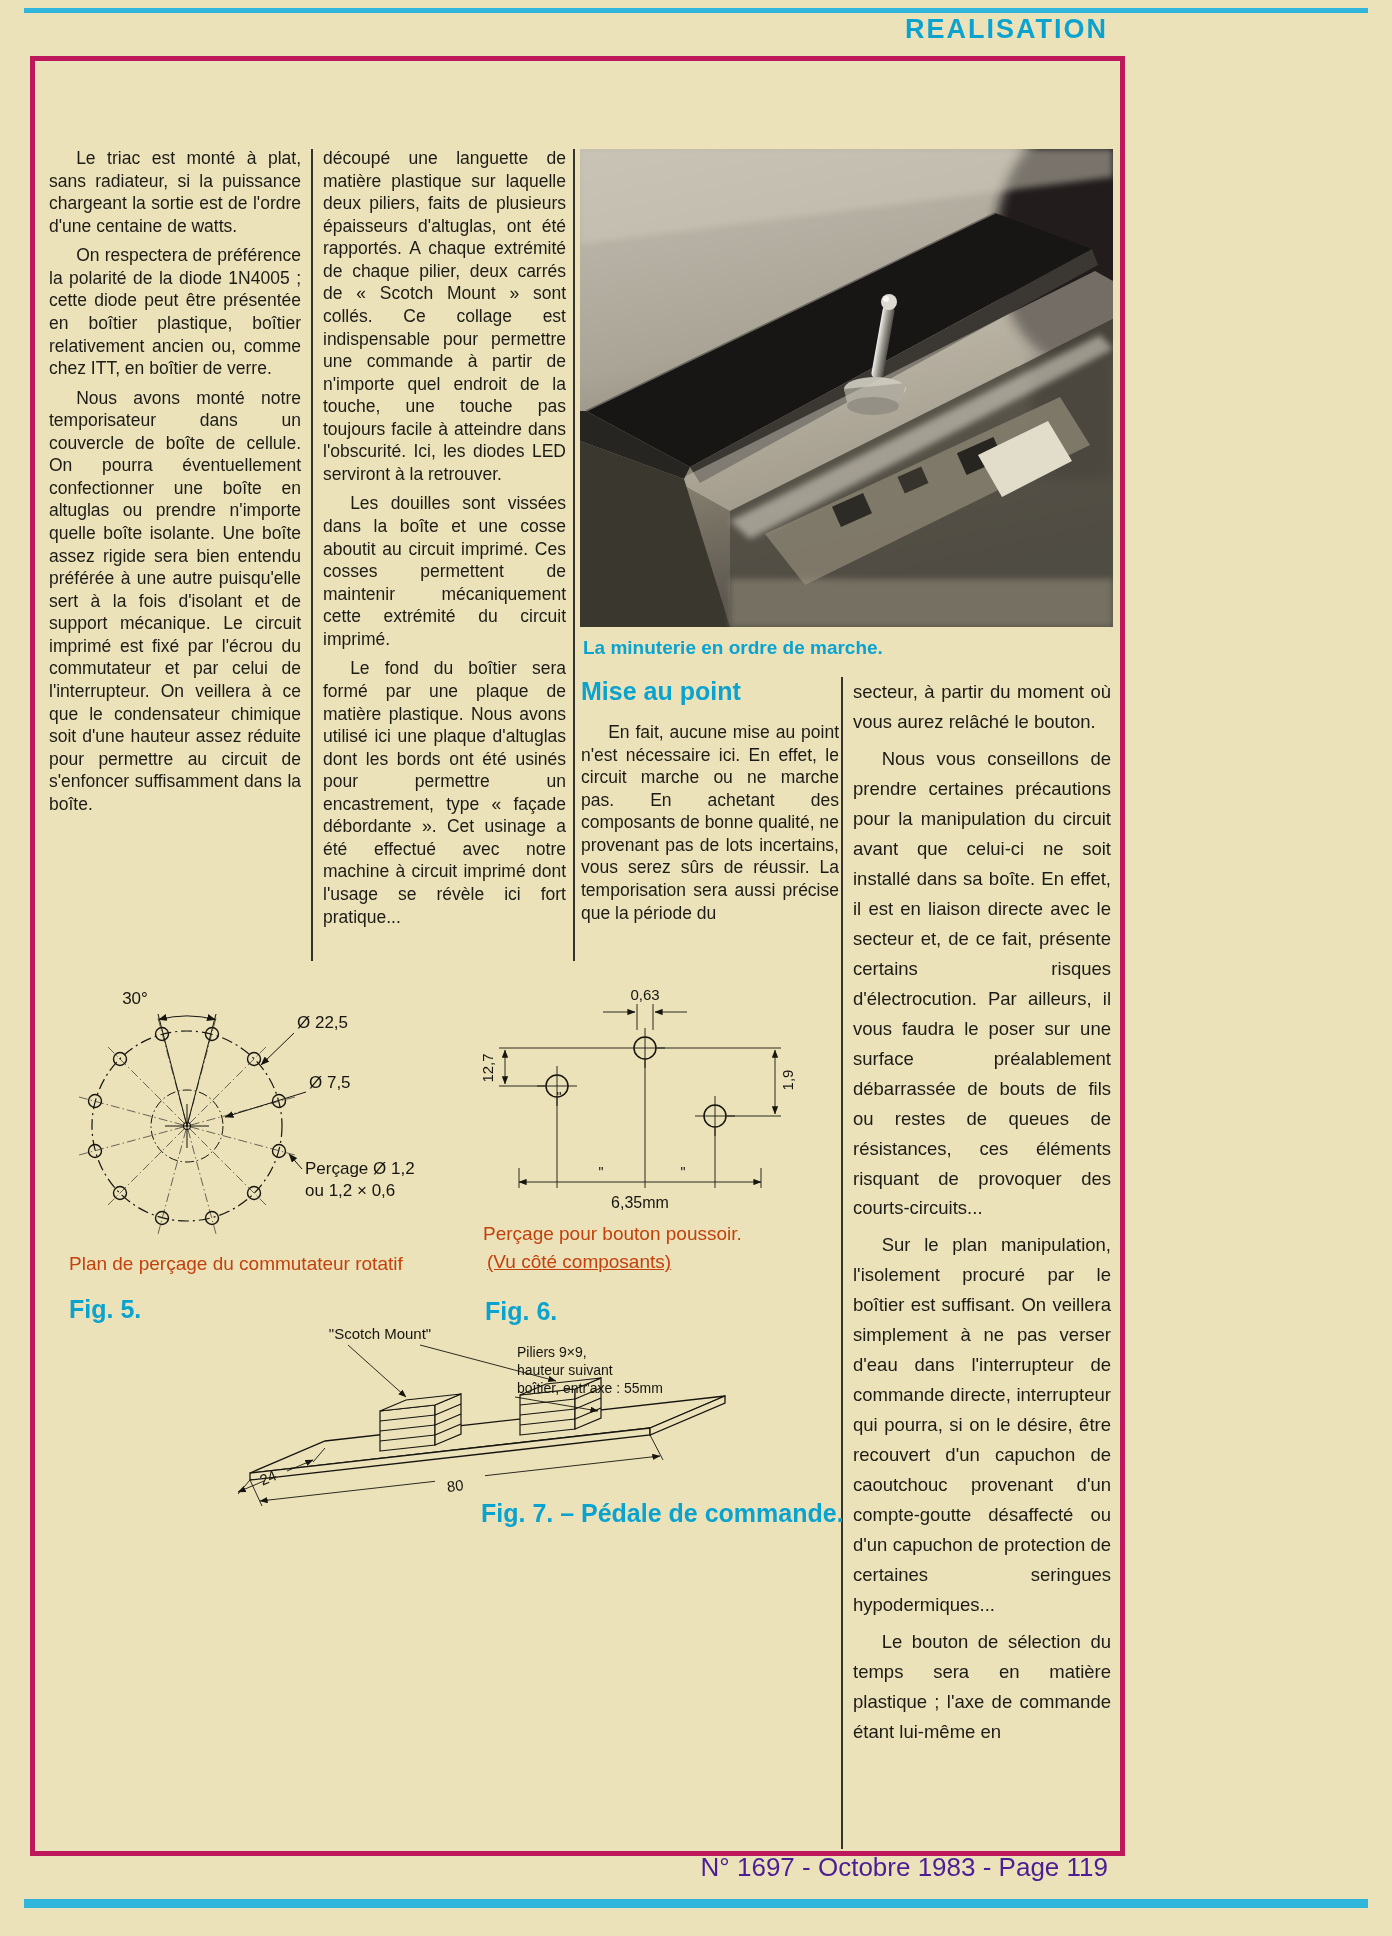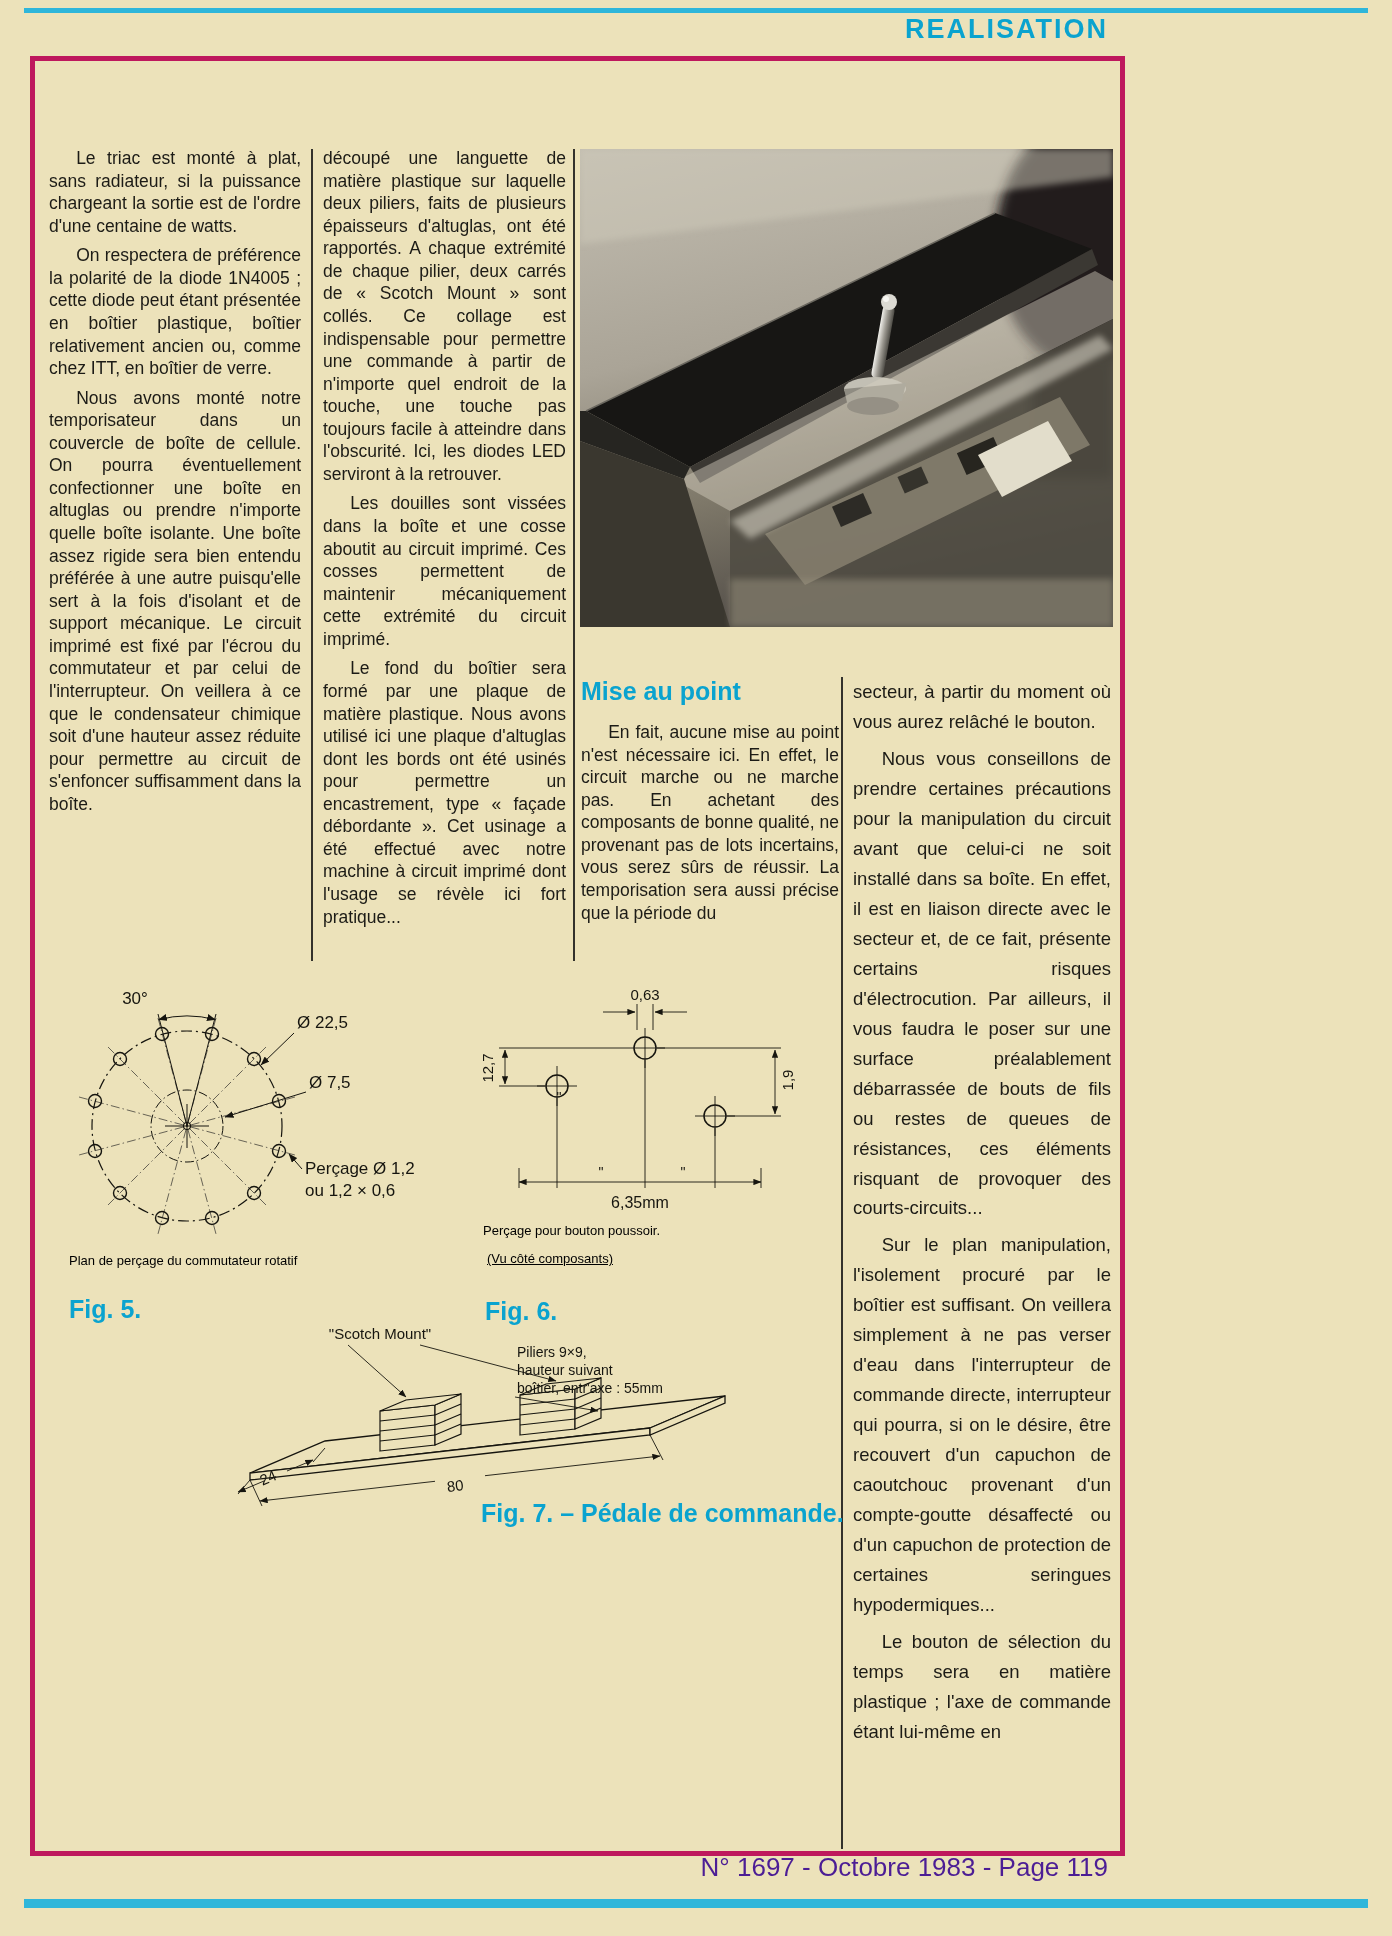--- a/index.html
+++ b/index.html
@@ -23,21 +23,21 @@
   .vr1{left:276px;top:88px;height:812px;}
   .vr2{left:538px;top:88px;height:812px;}
   .vr3{left:806px;top:616px;height:1172px;}
   .photo-svg{position:absolute;left:545px;top:88px;width:533px;height:478px;display:block;}
   .photo-caption{position:absolute;left:548px;top:576px;width:525px;color:#0aa3cf;
         font-weight:bold;font-size:19px;}
   .mise-heading{position:absolute;left:546px;top:616px;color:#0aa3cf;font-weight:bold;font-size:25px;}
   .fig5-svg{position:absolute;left:12px;top:917px;width:380px;height:272px;}
   .fig6-svg{position:absolute;left:440px;top:925px;width:330px;height:230px;}
   .fig7-svg{position:absolute;left:195px;top:1262px;width:545px;height:185px;}
-  .fig-caption{position:absolute;font-size:13px;color:#000000;}
+  .fig-caption{position:absolute;font-size:19px;color:#c2410c;}
   .cap5{left:34px;top:1192px;width:366px;}
   .cap6a{left:448px;top:1162px;width:330px;}
   .cap6b{left:452px;top:1190px;width:330px;text-decoration:underline;}
   .fig-tag{position:absolute;color:#0aa3cf;font-weight:bold;font-size:25px;}
   .tag5{left:34px;top:1234px;}
   .tag6{left:450px;top:1236px;}
   .tag7{left:446px;top:1438px;text-align:center;}
   .footer-line{position:absolute;top:1852px;right:284px;font-weight:normal;font-size:26px;color:#4c1d95;}
   svg text{font-family:"Liberation Sans",sans-serif;fill:#16150f;}
 </style>
@@ -46,21 +46,21 @@
 
 <div class="page">
 
   <div class="accent-bar bar-top"></div>
   <div class="header-title">REALISATION</div>
 
   <div class="main-box">
 
     <div class="col col1">
       <p>Le triac est monté à plat, sans radiateur, si la puissance chargeant la sortie est de l'ordre d'une centaine de watts.</p>
-      <p>On respectera de préférence la polarité de la diode 1N4005 ; cette diode peut étant présentée en boîtier plastique, boîtier relativement ancien ou, comme chez ITT, en boîtier de verre.</p>
+      <p>On respectera de préférence la polarité de la diode 1N4005 ; cette diode peut être présentée en boîtier plastique, boîtier relativement ancien ou, comme chez ITT, en boîtier de verre.</p>
       <p>Nous avons monté notre temporisateur dans un couvercle de boîte de cellule. On pourra éventuellement confectionner une boîte en altuglas ou prendre n'importe quelle boîte isolante. Une boîte assez rigide sera bien entendu préférée à une autre puisqu'elle sert à la fois d'isolant et de support mécanique. Le circuit imprimé est fixé par l'écrou du commutateur et par celui de l'interrupteur. On veillera à ce que le condensateur chimique soit d'une hauteur assez réduite pour permettre au circuit de s'enfoncer suffisamment dans la boîte.</p>
     </div>
     <div class="vrule vr1"></div>
 
     <div class="col col2">
       <p class="cont">découpé une languette de matière plastique sur laquelle deux piliers, faits de plusieurs épaisseurs d'altuglas, ont été rapportés. A chaque extrémité de chaque pilier, deux carrés de « Scotch Mount » sont collés. Ce collage est indispensable pour permettre une commande à partir de n'importe quel endroit de la touche, une touche pas toujours facile à atteindre dans l'obscurité. Ici, les diodes LED serviront à la retrouver.</p>
       <p>Les douilles sont vissées dans la boîte et une cosse aboutit au circuit imprimé. Ces cosses permettent de maintenir mécaniquement cette extrémité du circuit imprimé.</p>
       <p>Le fond du boîtier sera formé par une plaque de matière plastique. Nous avons utilisé ici une plaque d'altuglas dont les bords ont été usinés pour permettre un encastrement, type « façade débordante ». Cet usinage a été effectué avec notre machine à circuit imprimé dont l'usage se révèle ici fort pratique...</p>
     </div>
     <div class="vrule vr2"></div>
@@ -109,20 +109,21 @@
         <rect x="255" y="350" width="34" height="22" fill="#2d2b26" transform="rotate(-24 272 361)"></rect>
         <rect x="320" y="322" width="26" height="18" fill="#35332c" transform="rotate(-24 333 331)"></rect>
         <rect x="380" y="295" width="40" height="24" fill="#27251f" transform="rotate(-24 400 307)"></rect>
         <polygon points="398,306 468,272 492,312 422,348" fill="#e2ddcb"></polygon>
         <polygon points="150,372 520,186 533,200 170,390" fill="#efeadb" opacity="0.5" filter="url(#b3)"></polygon>
         <polygon points="0,262 6,262 110,318 104,330 0,292" fill="#262521"></polygon>
         <polygon points="0,292 104,330 150,478 0,478" fill="#3a372f"></polygon>
         <rect x="150" y="430" width="383" height="48" fill="#958e7c" opacity="0.55" filter="url(#b3)"></rect>
       </g>
     </svg>
+    <div class="photo-caption">La minuterie en ordre de marche.</div>
 
     <div class="mise-heading">Mise au point</div>
     <div class="col col3">
       <p>En fait, aucune mise au point n'est nécessaire ici. En effet, le circuit marche ou ne marche pas. En achetant des composants de bonne qualité, ne provenant pas de lots incertains, vous serez sûrs de réussir. La temporisation sera aussi précise que la période du</p>
     </div>
 
     <div class="vrule vr3"></div>
     <div class="col col4">
       <p class="cont">secteur, à partir du moment où vous aurez relâché le bouton.</p>
       <p>Nous vous conseillons de prendre certaines précautions pour la manipulation du circuit avant que celui-ci ne soit installé dans sa boîte. En effet, il est en liaison directe avec le secteur et, de ce fait, présente certains risques d'électrocution. Par ailleurs, il vous faudra le poser sur une surface préalablement débarrassée de bouts de fils ou restes de queues de résistances, ces éléments risquant de provoquer des courts-circuits...</p>

